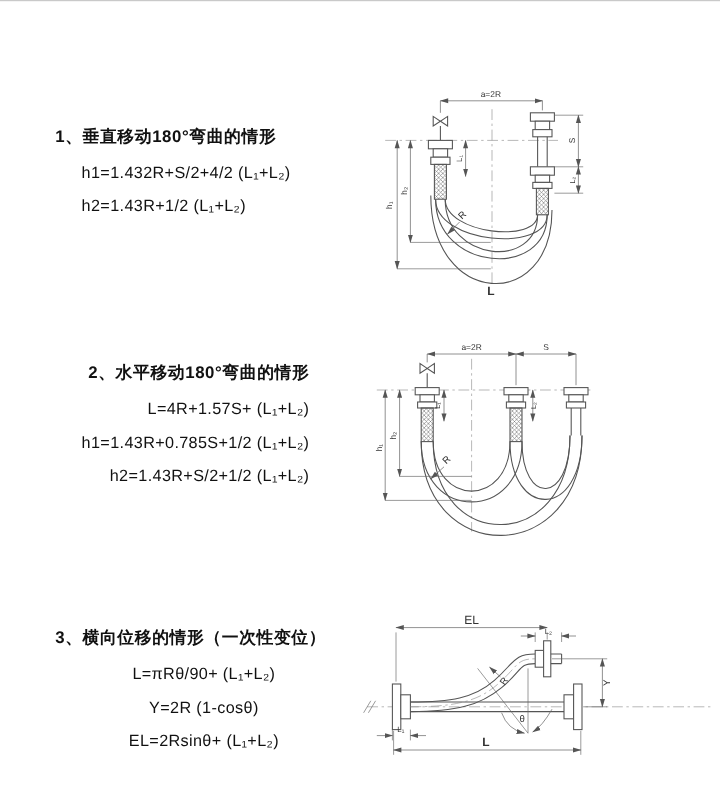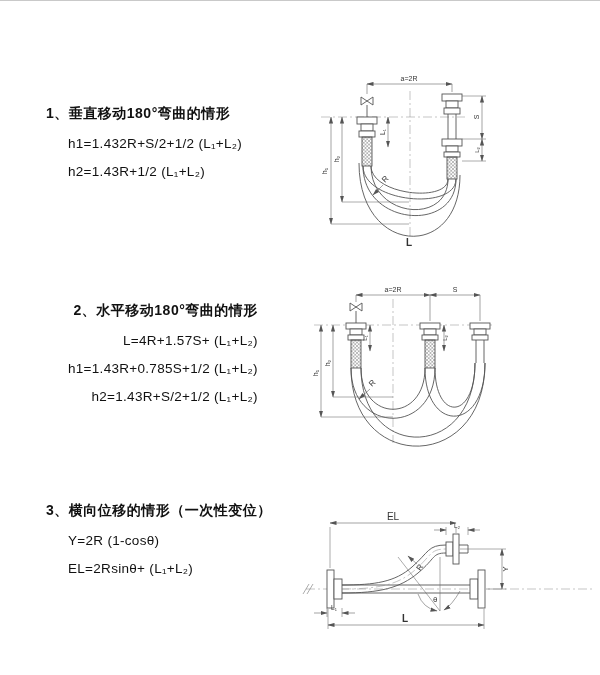--- a/index.html
+++ b/index.html
@@ -6,21 +6,21 @@
   #page{
     position:relative;width:600px;height:675px;background:#ffffff;
     font-family:"Liberation Sans","DejaVu Sans",sans-serif;color:#111;
     overflow:hidden;border-top:1px solid #c9c9c9;border-bottom:1px solid #c9c9c9;
   }
   .title{position:absolute;left:35px;top:20px;font-size:14px;font-weight:bold;letter-spacing:.5px;}
   .section{position:absolute;left:46px;}
   .sec-heading{font-size:14px;font-weight:bold;letter-spacing:.5px;}
   .formulas{margin-top:7px;padding-left:22px;}
   .formula{font-size:13.5px;line-height:28px;letter-spacing:.3px;white-space:pre;}
-  #sec1{top:104px;} #sec2{top:301px;text-align:right;} #sec3{top:501px;}
+  #sec1{top:104px;} #sec2{top:301px;text-align:right;} #sec3{top:522px;text-align:center;}
   .diagram{position:absolute;}
   #dia1{left:313px;top:70px;} #dia2{left:308px;top:282px;} #dia3{left:300px;top:508px;}
   svg{display:block;}
   svg text{font-family:"Liberation Sans","DejaVu Sans",sans-serif;fill:#333;}
   .geo{stroke:#555;fill:none;stroke-width:0.9;}
   .geo-thin{stroke:#666;fill:none;stroke-width:0.55;}
   .dim{stroke:#666;fill:none;stroke-width:0.6;}
   .cl{stroke:#888;fill:none;stroke-width:0.5;stroke-dasharray:9 3 2 3;}
   .fit{stroke:#555;fill:#ffffff;stroke-width:0.9;}
   .braid{stroke:#555;stroke-width:0.9;}
@@ -28,37 +28,38 @@
 </style>
 </head>
 <body>
 
 <div id="page">
 
 
   <div class="section" id="sec1">
     <div class="sec-heading">1、垂直移动180°弯曲的情形</div>
     <div class="formulas">
-      <div class="formula">h1=1.432R+S/2+1/2 (L₁+L₂)</div>
+      <div class="formula">h1=1.432R+S/2+4/2 (L₁+L₂)</div>
       <div class="formula">h2=1.43R+1/2 (L₁+L₂)</div>
     </div>
   </div>
 
   <div class="section" id="sec2">
     <div class="sec-heading">2、水平移动180°弯曲的情形</div>
     <div class="formulas">
       <div class="formula">L=4R+1.57S+ (L₁+L₂)</div>
       <div class="formula">h1=1.43R+0.785S+1/2 (L₁+L₂)</div>
       <div class="formula">h2=1.43R+S/2+1/2 (L₁+L₂)</div>
     </div>
   </div>
 
   <div class="section" id="sec3">
     <div class="sec-heading">3、横向位移的情形（一次性变位）</div>
     <div class="formulas">
+      <div class="formula">L=πRθ/90+ (L₁+L₂)</div>
       <div class="formula">Y=2R (1-cosθ)</div>
       <div class="formula">EL=2Rsinθ+ (L₁+L₂)</div>
     </div>
   </div>
 
   <div class="diagram" id="dia1">
     <svg width="280" height="188" viewBox="0 0 280 188">
       <defs>
         <marker id="ae1" markerWidth="8" markerHeight="6" refX="6.5" refY="2.5" orient="auto" markerUnits="userSpaceOnUse">
             <path class="ah" d="M0,0.4 L7,2.5 L0,4.6 z"></path>

